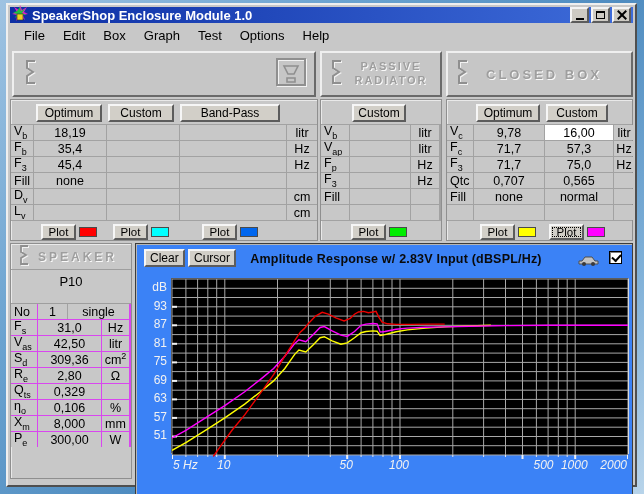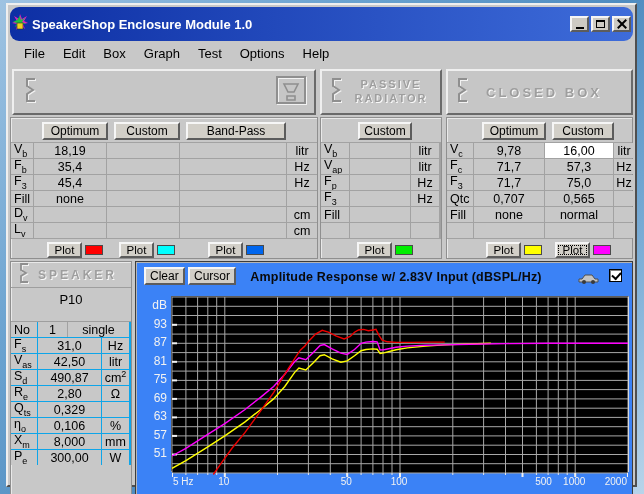--- a/index.html
+++ b/index.html
@@ -2,21 +2,21 @@
 <html><head>
 <meta charset="utf-8">
 <style>
   * { box-sizing: border-box; margin:0; padding:0; }
   body { font-family: "Liberation Sans", sans-serif; }
   .desktop { position:relative; width:644px; height:494px; overflow:hidden;
     background: linear-gradient(135deg,#9fc3e2 0%,#6ba3d0 30%,#4f8cc0 55%,#7fb0d8 80%,#b8d4ea 100%); }
   .window { position:absolute; left:6px; top:3px; width:631px; height:484px;
     background:#c8c8c8; border:2px solid; border-color:#efefef #4f4f4f #4f4f4f #efefef; padding:2px; }
   
-  .titlebar { height:34px; display:flex; align-items:center; padding:0 2px; color:#fff;border-radius:9px; }
+  .titlebar { height:16px; display:flex; align-items:center; padding:0 2px; color:#fff; }
   .titlebar .title { font-weight:bold; font-size:13px; margin-left:4px; flex:1;
     white-space:nowrap; overflow:hidden; }
   .winbtns { display:flex; gap:2px; }
   .winbtn { width:19px; height:16px; background:#cdcac3; border:2px solid;
     border-color:#f4f4f4 #5c5c5c #5c5c5c #f4f4f4; display:flex; align-items:center; justify-content:center; position:relative; }
   .g-min { width:8px; height:2px; background:#000; margin-top:8px; }
   .g-max { width:9px; height:8px; border:1px solid #000; border-top:2px solid #000; }
   .g-x { position:relative; width:10px; height:10px; }
   .g-x::before,.g-x::after { content:""; position:absolute; left:-1px; top:4px; width:12px; height:2px; background:#000; }
   .g-x::before{ transform:rotate(45deg);} .g-x::after{ transform:rotate(-45deg);}
@@ -27,21 +27,21 @@
   .content { position:relative; height:434px; }
   .hdrbox { position:absolute; top:4px; height:46px; background:#c6c6c6;
     border:2px solid; border-color:#efefef #6a6a6a #6a6a6a #efefef;
     display:flex; align-items:center; justify-content:space-between; padding:0 6px; }
   .embossed { color:#9e9e9e; text-shadow:1px 1px 0 #fafafa; font-weight:bold; letter-spacing:3px; font-size:13px; text-align:center; }
   .embossed.small { font-size:11px; letter-spacing:2px; line-height:1.25; }
   .hicon { flex:0 0 auto; }
   
   .panel { position:absolute; top:52px; height:142px; background:#c8c8c8;
     border:1px solid #8f8f8f; box-shadow:inset 1px 1px 0 #e9e9e9; padding-top:2px; }
-  .btnrow,.plotrow,.tblrow { display:grid; align-items:center;margin-left:6px; }
+  .btnrow,.plotrow,.tblrow { display:grid; align-items:center; }
   .btnrow { height:22px; }
   .b3d { height:18px; background:#d2cfc8; border:2px solid; border-color:#f6f6f6 #5c5c5c #5c5c5c #f6f6f6;
     font-size:12px; font-family:"Liberation Sans",sans-serif; color:#000; cursor:pointer; padding:0 4px; line-height:13px; }
   .tbl { display:grid; gap:1px; background:#a2a2a2; border-top:1px solid #a2a2a2; border-bottom:1px solid #a2a2a2; }
   .cell { background:#c8c8c8; height:15px; display:flex; align-items:center; justify-content:center;
     font-size:12.5px; color:#000; overflow:hidden; }
   .cell.lab { justify-content:flex-start; padding-left:3px; }
   .cell.white { background:#ffffff; }
   sub.s { font-size:9px; line-height:1; transform:translateY(3px); }
   sup.s { font-size:9px; line-height:1; transform:translateY(-3px); }
@@ -51,21 +51,21 @@
     border-color:#f6f6f6 #5c5c5c #5c5c5c #f6f6f6; cursor:pointer; line-height:11px;}
   .plotbtn.focused { outline:1px dotted #000; outline-offset:-4px; }
   .chip { width:18px; height:10px; border:1px solid #4a4a4a; }
   
   .speaker { position:absolute; left:0; top:196px; width:122px; height:236px; background:#c8c8c8;
     border:1px solid #8f8f8f; box-shadow:inset 1px 1px 0 #e9e9e9; display:flex; flex-direction:column; }
   .sp-head { height:26px; display:flex; align-items:center; gap:6px; padding:0 6px;
     border-bottom:1px solid #9e9e9e; }
   .sp-model { height:34px; border-bottom:1px solid #9e9e9e; display:flex; justify-content:center; padding-top:4px;
     font-size:13px; color:#000; }
-  .sp-grid { display:grid; grid-template-columns:26px 63px 27px; gap:1px; background:#0ea5e9; }
+  .sp-grid { display:grid; grid-template-columns:26px 63px 27px; gap:1px; background:#d946ef; }
   .sp-grid .cell{ height:15px; }
   .sp-ts { margin-top:auto; height:20px; display:flex; align-items:center; justify-content:flex-end; gap:4px; padding:0 6px 2px 0;
     font-size:12px; color:#000; }
   .checkbox { width:13px; height:13px; background:#fff; border:1px solid #000;
     box-shadow:inset 1px 1px 0 #808080; position:relative; }
   .mark-x::before,.mark-x::after { content:""; position:absolute; left:1px; top:5px; width:9px; height:1.6px; background:#000; }
   .mark-x::before{ transform:rotate(45deg);} .mark-x::after{ transform:rotate(-45deg);}
   .mark-check::before { content:""; position:absolute; left:2px; top:2px; width:7px; height:4px;
     border-left:2px solid #000; border-bottom:2px solid #000; transform:rotate(-48deg); }
   
@@ -74,21 +74,21 @@
   .graph .b3d { position:absolute; top:5px; }
   .gtitle { position:absolute; top:8px; left:100px; width:320px; text-align:center;
     font-size:12.5px; font-weight:bold; color:#0a0a0a; letter-spacing:0.2px; }
   .caricon { position:absolute; top:8px; right:32px; }
   .gcheck { position:absolute; top:7px; right:10px; }
   .plotarea { position:absolute; left:35px; top:34px; width:458px; height:176px;
     border:1px solid; border-color:#5e5e5e #d6d6d6 #d6d6d6 #5e5e5e; }
   .ylabels { position:absolute; left:0; top:0; width:33px; height:212px; }
   .ylabels div { position:absolute; right:2px; font-size:12px; color:#f2f2f2; white-space:nowrap; }
   .xlabels { position:absolute; left:0; top:214px; width:498px; height:16px; }
-  .xlabels div { position:absolute; font-size:10px; color:#f2f2f2; white-space:nowrap; }
+  .xlabels div { position:absolute; font-size:12px; color:#f2f2f2; white-space:nowrap;font-style:italic; }
 </style>
 </head>
 <body>
 
 <div class="desktop">
   <div class="window">
 
     <div class="titlebar" style="background: linear-gradient(90deg, rgb(13, 47, 164), rgb(62, 108, 218));">
       <span class="hicon">
         <svg width="16" height="16" viewBox="0 0 16 16">
@@ -351,21 +351,21 @@
             <div class="cell">31,0</div>
             <div class="cell">Hz</div>
             <div class="cell lab">
               <span>V<sub class="s">as</sub></span>
             </div>
             <div class="cell">42,50</div>
             <div class="cell">litr</div>
             <div class="cell lab">
               <span>S<sub class="s">d</sub></span>
             </div>
-            <div class="cell">490,87</div>
+            <div class="cell">309,36</div>
             <div class="cell">cm<sup class="s">2</sup></div>
             <div class="cell lab">
               <span>R<sub class="s">e</sub></span>
             </div>
             <div class="cell">2,80</div>
             <div class="cell">Ω</div>
             <div class="cell lab">
               <span>Q<sub class="s">ts</sub></span>
             </div>
             <div class="cell">0,329</div>

